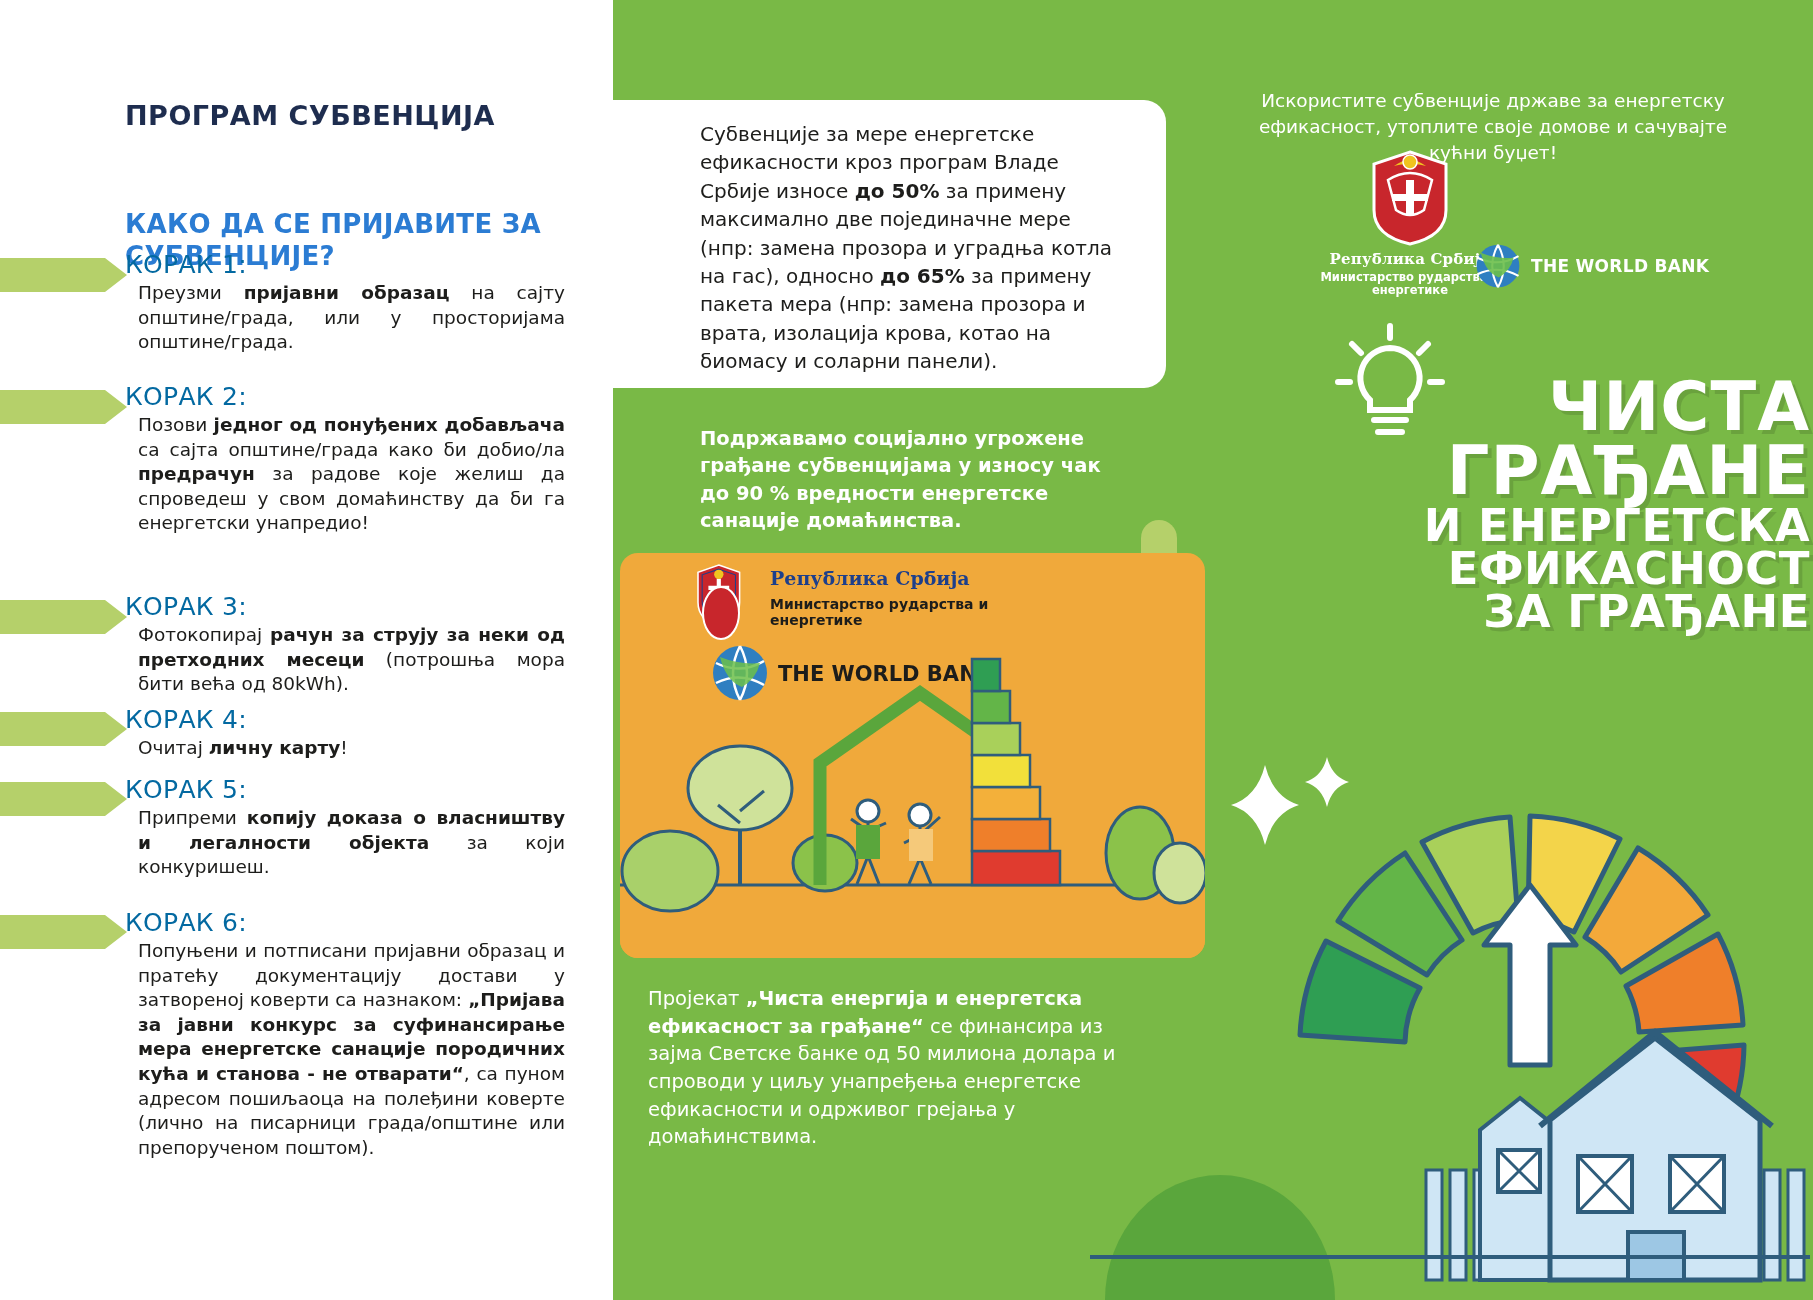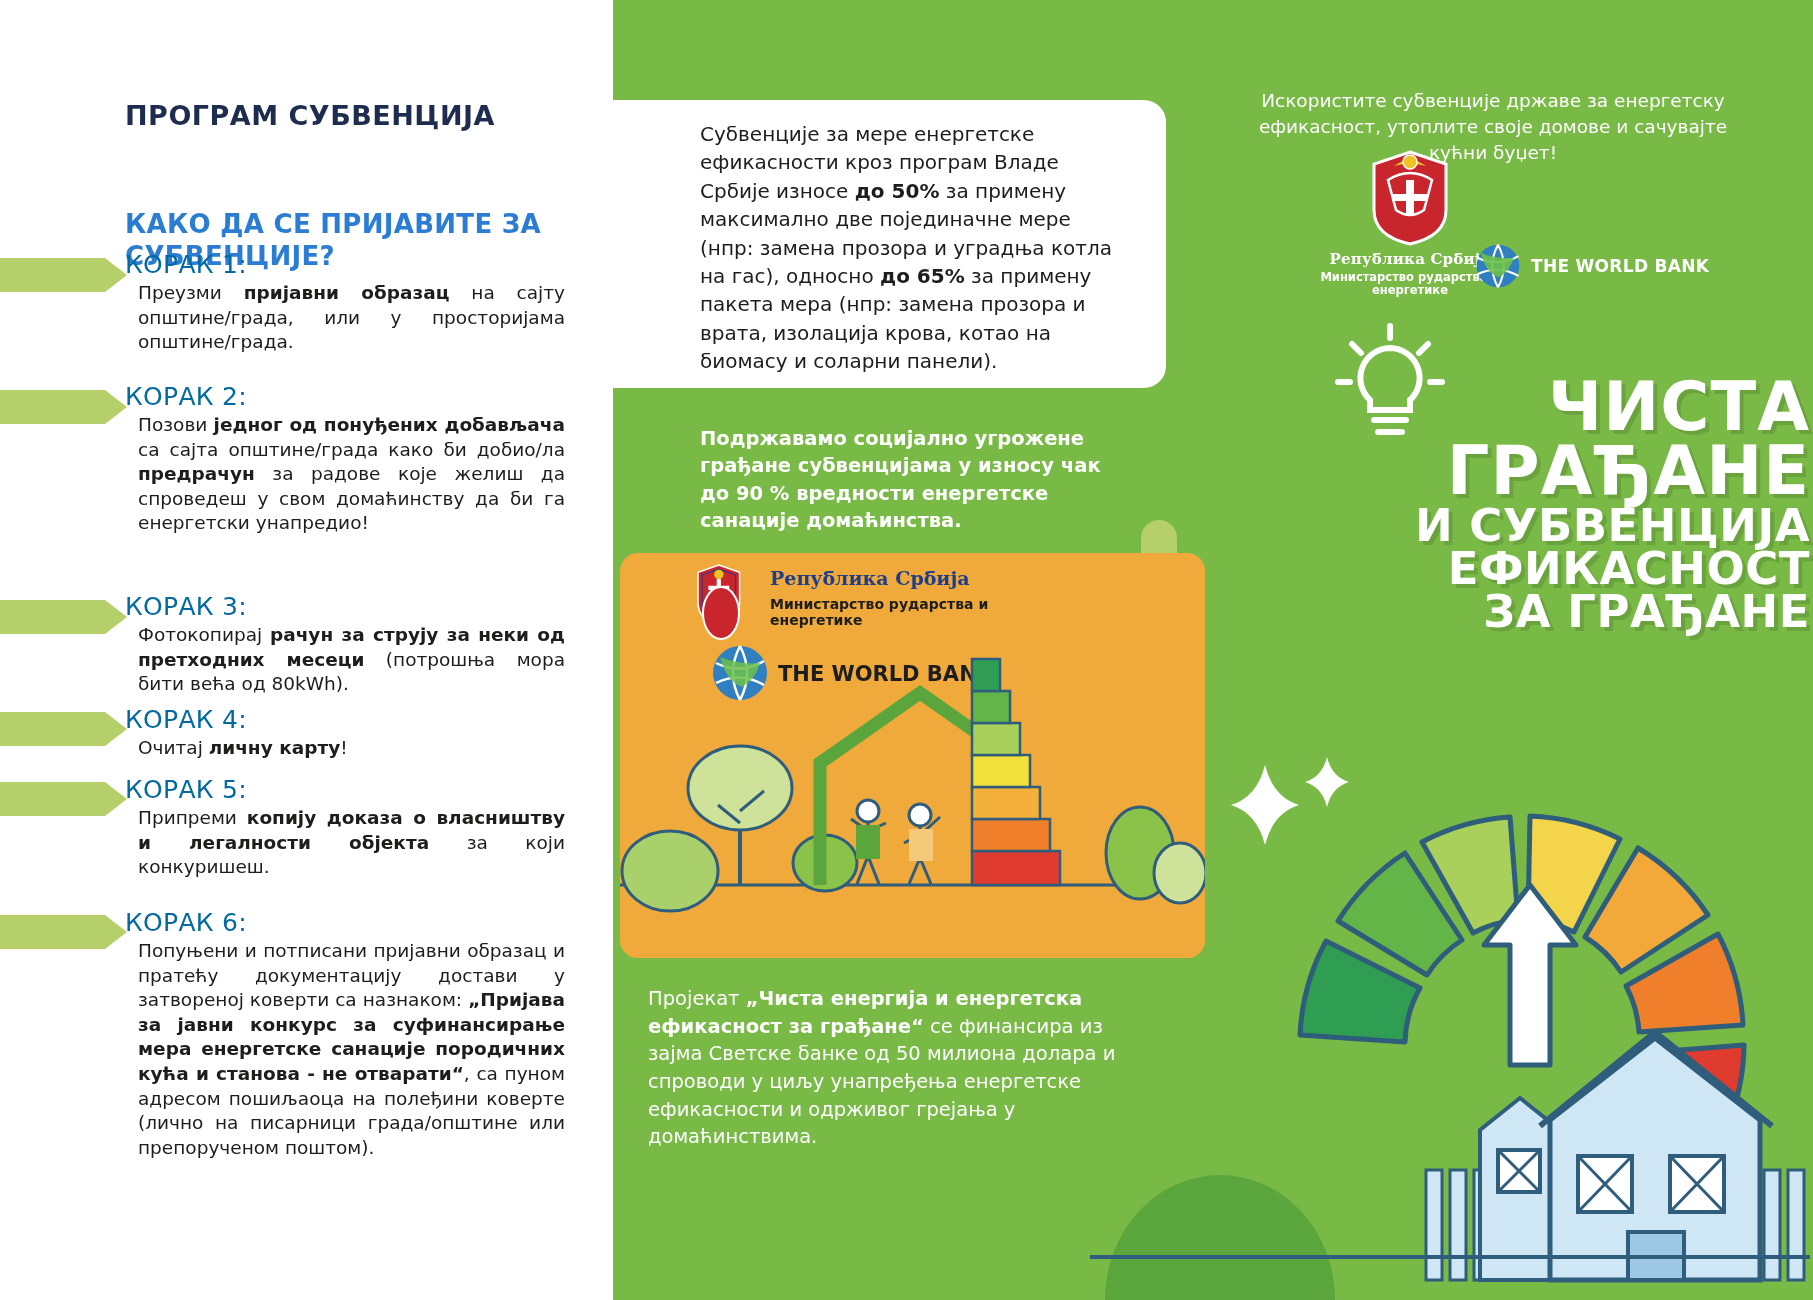--- a/index.html
+++ b/index.html
@@ -279,21 +279,21 @@
     <g stroke="#ffffff" stroke-width="6" fill="none" stroke-linecap="round">
       <path d="M60 28 a30 30 0 0 1 20 52 v10 h-40 v-10 a30 30 0 0 1 20 -52z"></path>
       <path d="M44 100 h32 M48 112 h24"></path>
       <path d="M60 6 v12 M22 24 l9 9 M98 24 l-9 9 M8 62 h12 M100 62 h12"></path>
     </g>
   </svg>
 
   <div class="headline">
     <div class="l1">ЧИСТА</div>
     <div class="l2">ГРАЂАНЕ</div>
-    <div class="l3">И СУБВЕНЦИЈА</div>
+    <div class="l3">И ЕНЕРГЕТСКА</div>
     <div class="l4">ЕФИКАСНОСТ</div>
     <div class="l5">ЗА ГРАЂАНЕ</div>
   </div>
 
   <svg class="sparkles" width="140" height="120" viewBox="0 0 140 120">
     <path d="M40 10 q8 32 34 40 q-26 8 -34 40 q-8 -32 -34 -40 q26 -8 34 -40z" fill="#ffffff"></path>
     <path d="M102 2 q5 20 22 25 q-17 5 -22 25 q-5 -20 -22 -25 q17 -5 22 -25z" fill="#ffffff"></path>
   </svg>
 
   <svg class="gauge" viewBox="0 0 583 460">

